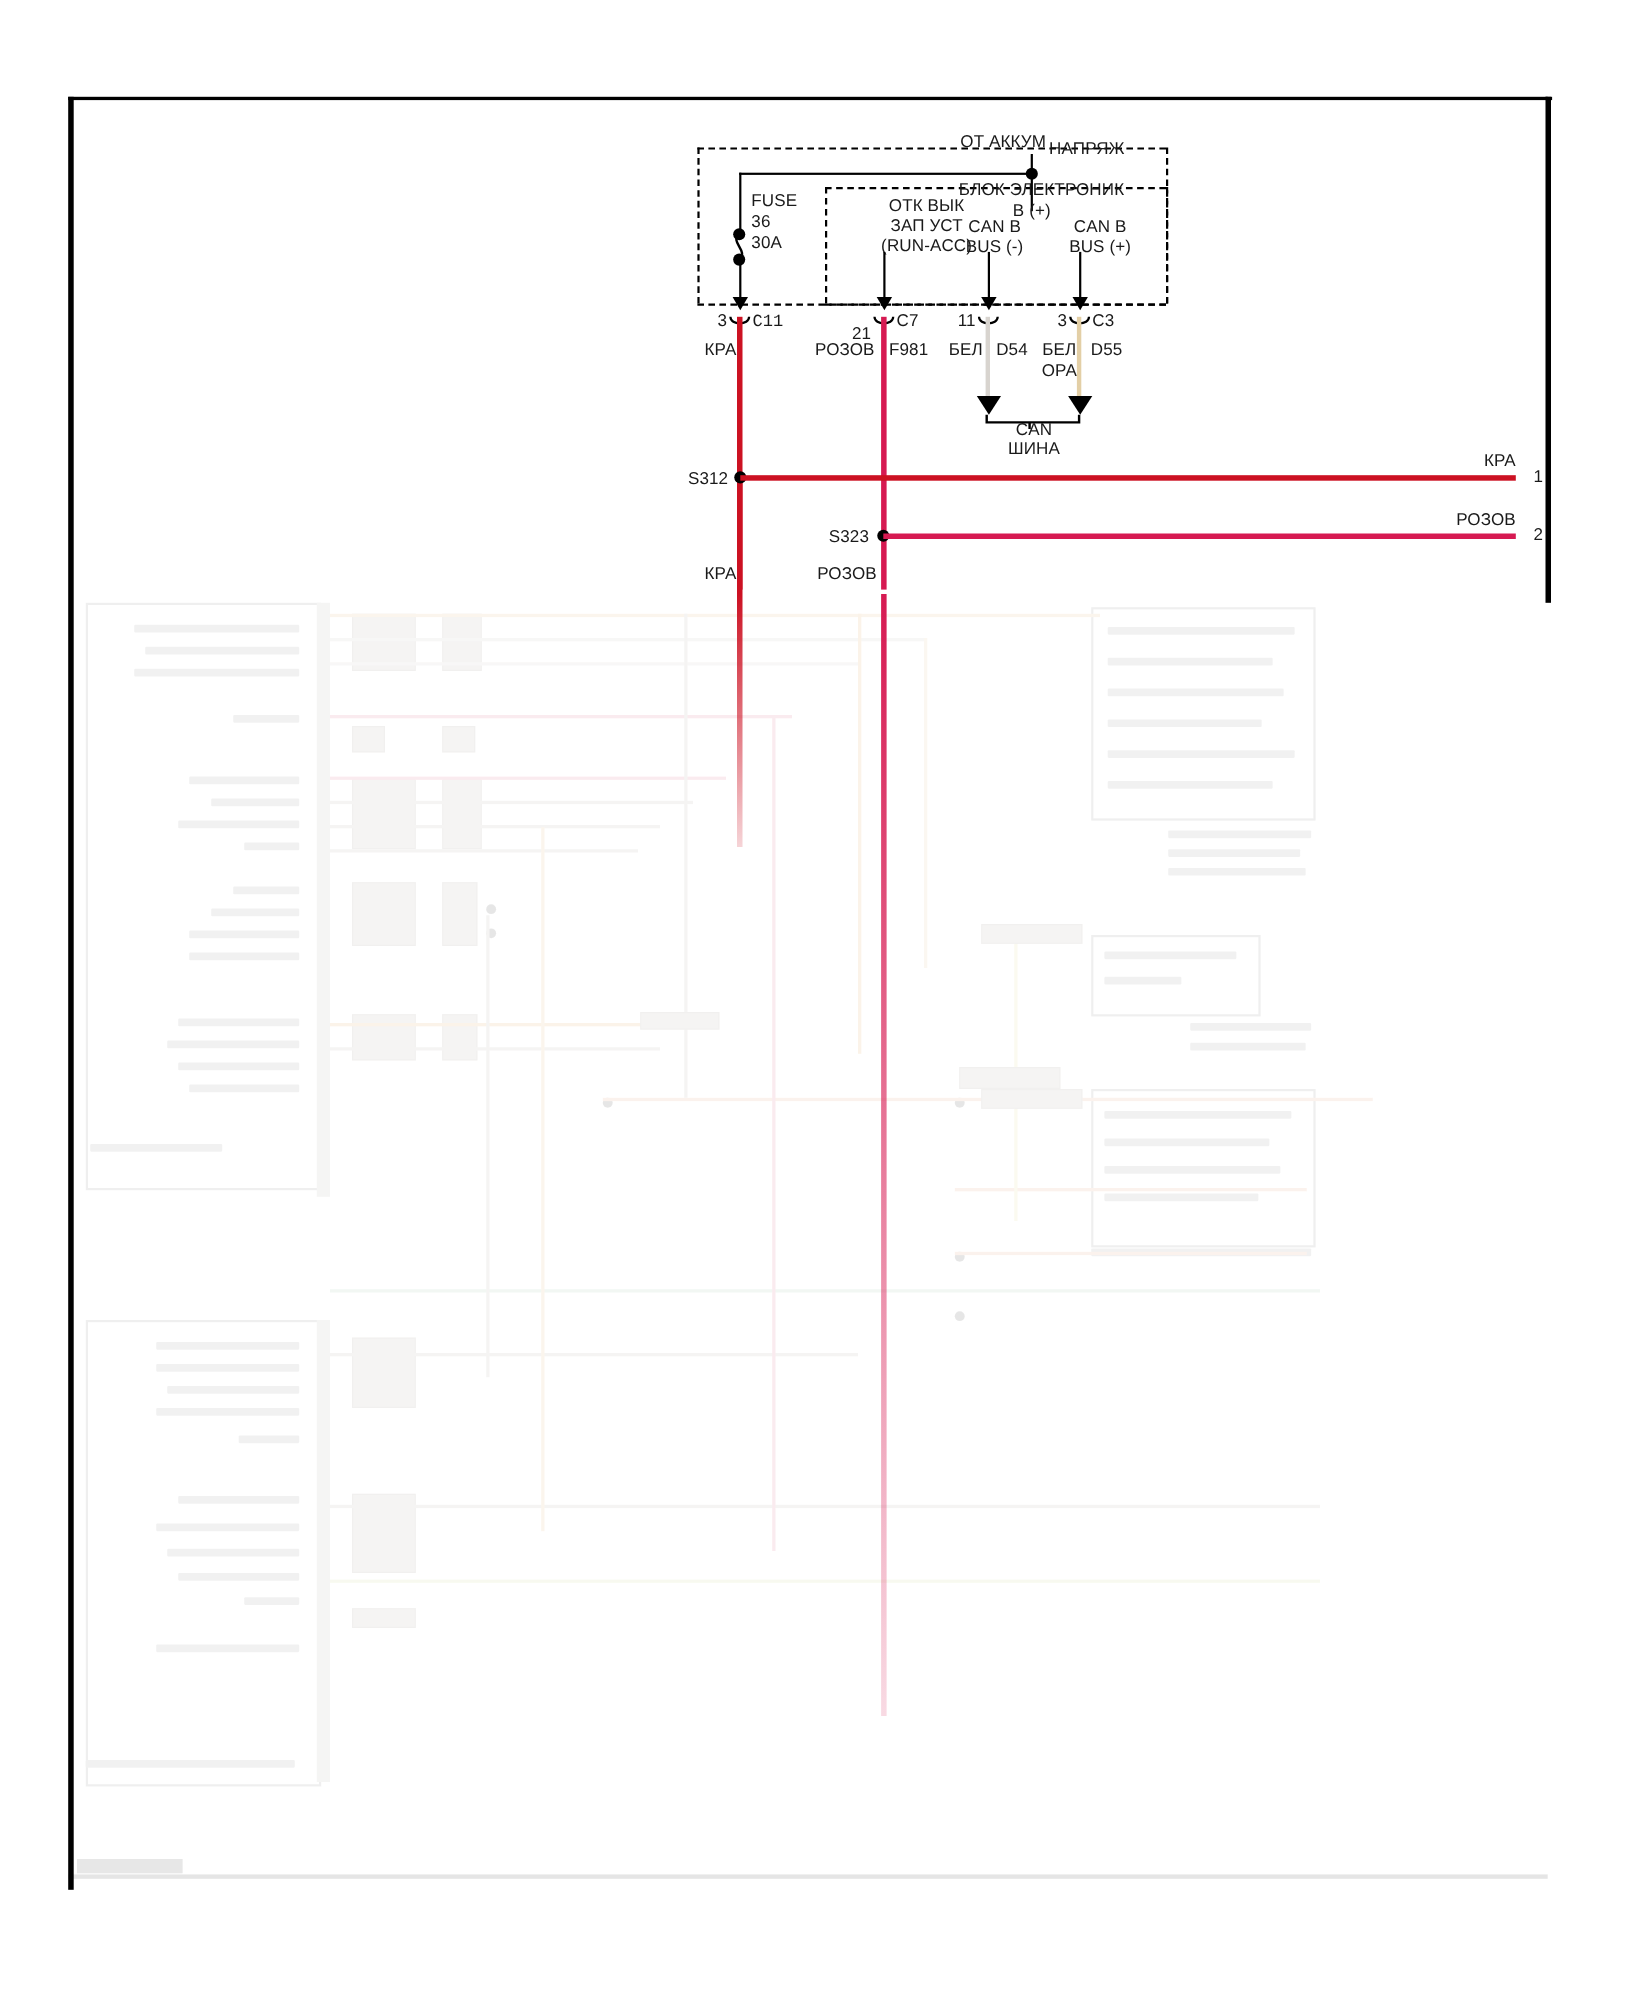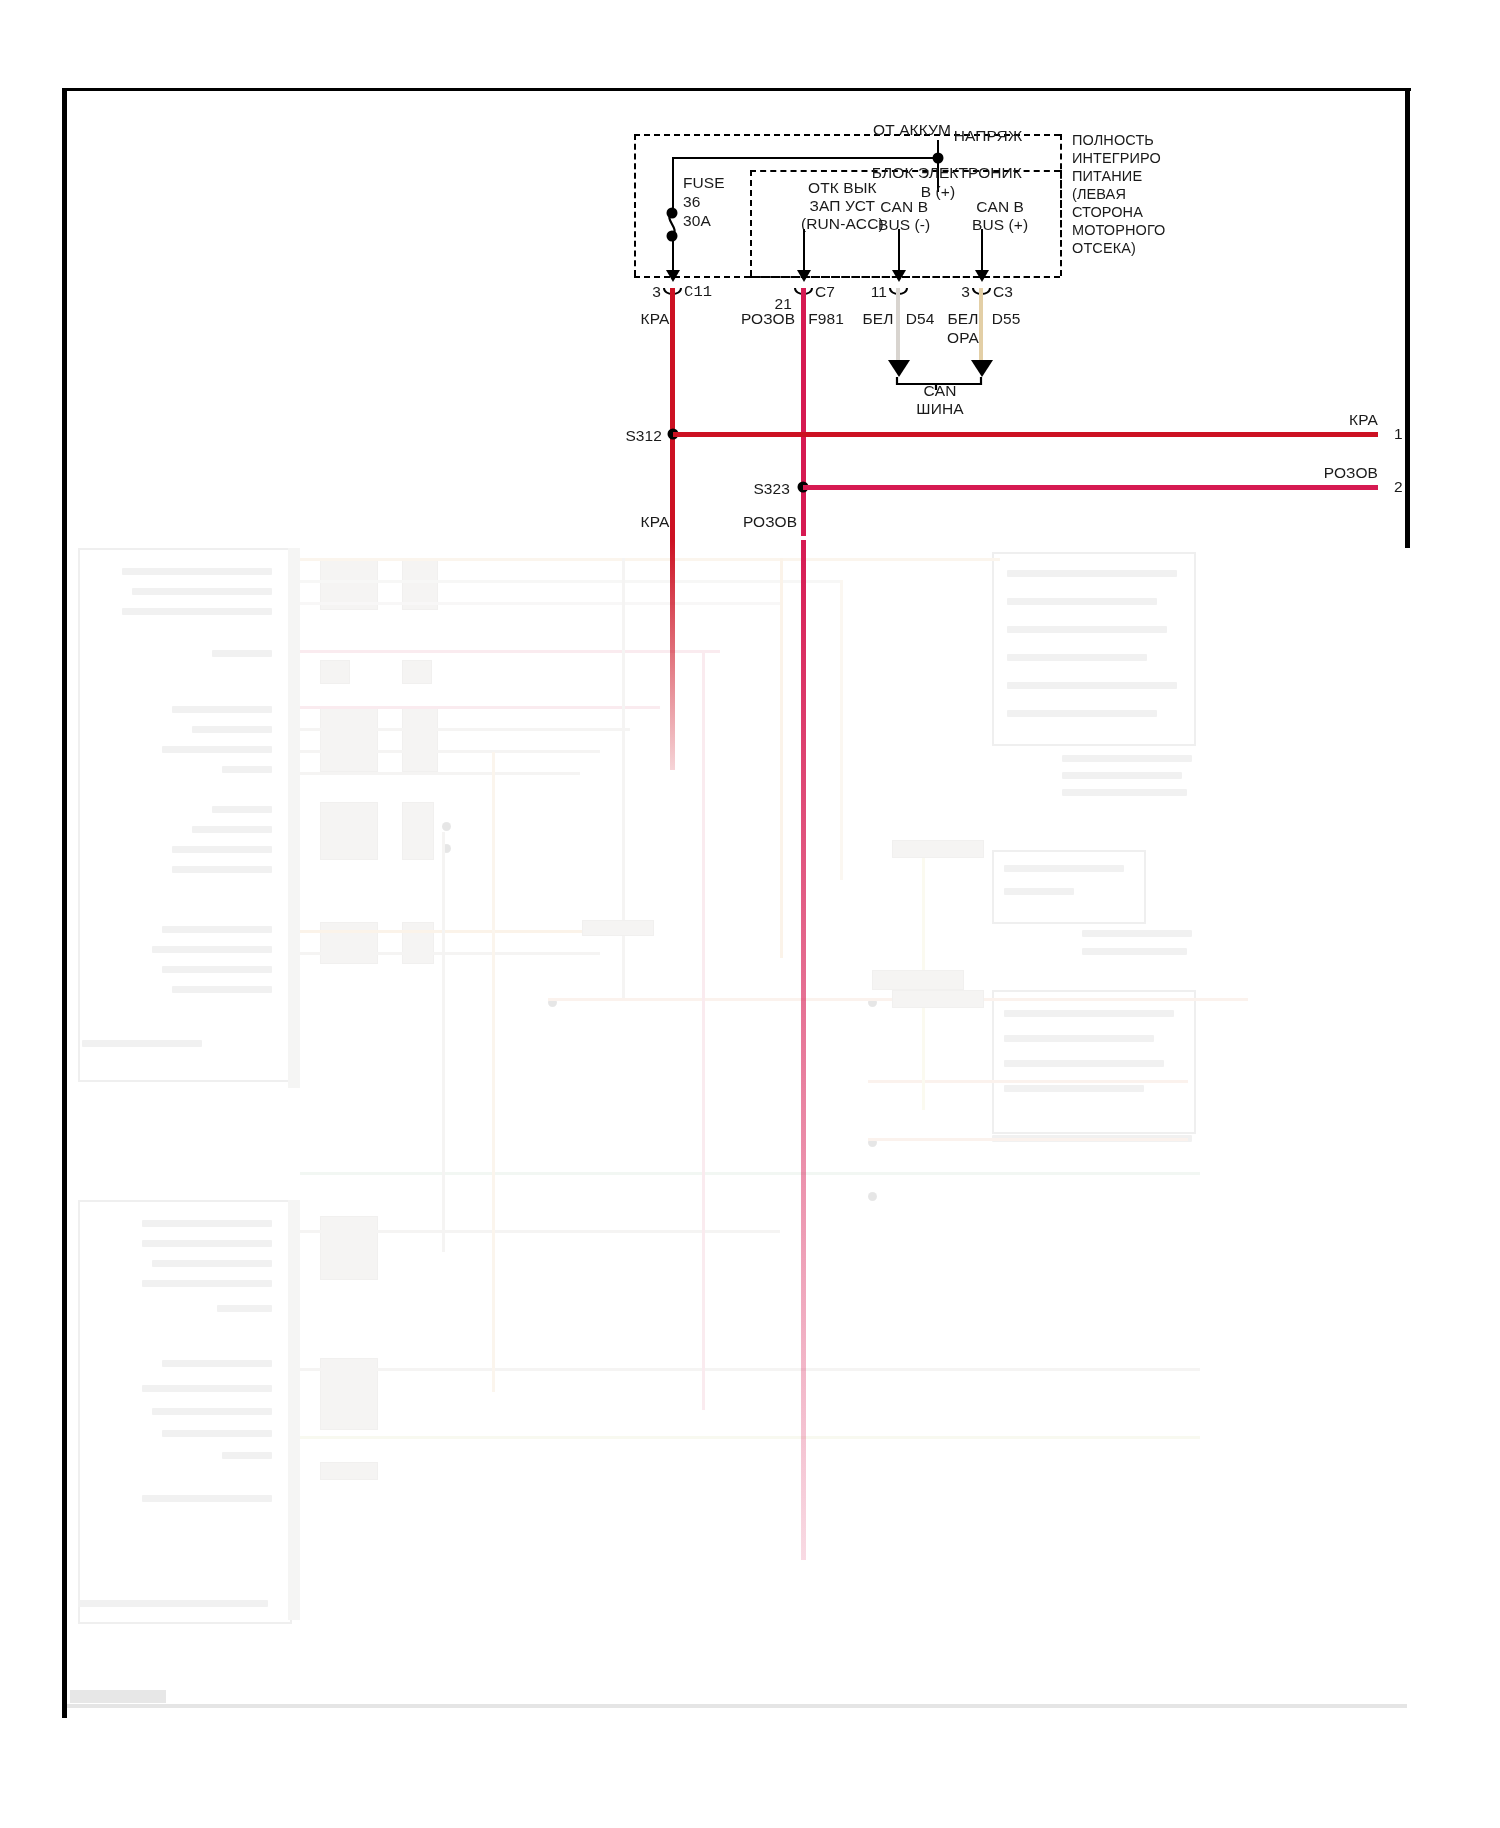--- a/index.html
+++ b/index.html
@@ -192,29 +192,20 @@
   <div class="lbl c" style="left:912px;top:121px;">ОТ АККУМ</div>
   <div class="blk vblk" style="left:937px;top:140px;height:52px;"></div>
   <div class="dot" style="left:938px;top:158px;"></div>
 
   <div class="blk hblk" style="left:672px;top:157px;width:266px;"></div>
   <div class="blk vblk" style="left:672px;top:157px;height:56px;"></div>
 
   <div class="lbl r" style="left:1022px;top:164px;">БЛОК ЭЛЕКТРОНИК</div>
   <div class="lbl c" style="left:938px;top:183px;">B (+)</div>
 
-  <div style="position:absolute;left:1072px;top:131px;width:160px;">
-    <div class="lbl sm" style="position:static;">ПОЛНОСТЬ</div>
-    <div class="lbl sm" style="position:static;">ИНТЕГРИРО</div>
-    <div class="lbl sm" style="position:static;">ПИТАНИЕ</div>
-    <div class="lbl sm" style="position:static;">(ЛЕВАЯ</div>
-    <div class="lbl sm" style="position:static;">СТОРОНА</div>
-    <div class="lbl sm" style="position:static;">МОТОРНОГО</div>
-    <div class="lbl sm" style="position:static;">ОТСЕКА)</div>
-  </div>
 
   <svg class="ov">
     <path d="M672,213 C663,220 681,228 672,236" stroke="#000" stroke-width="2.2" fill="none"></path>
   </svg>
   <div class="dot" style="left:672px;top:213px;"></div>
   <div class="dot" style="left:672px;top:236px;"></div>
   <div class="blk vblk" style="left:672px;top:236px;height:42px;"></div>
   <div class="arrow-d" style="left:673px;top:270px;"></div>
   <div class="lbl" style="left:683px;top:174px;">FUSE</div>
   <div class="lbl" style="left:683px;top:193px;">36</div>

